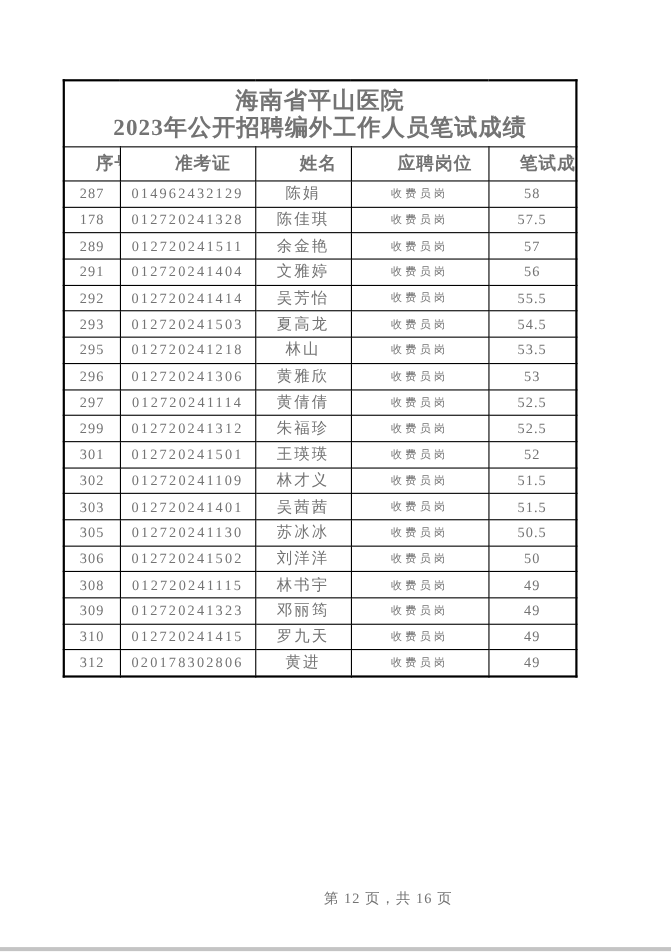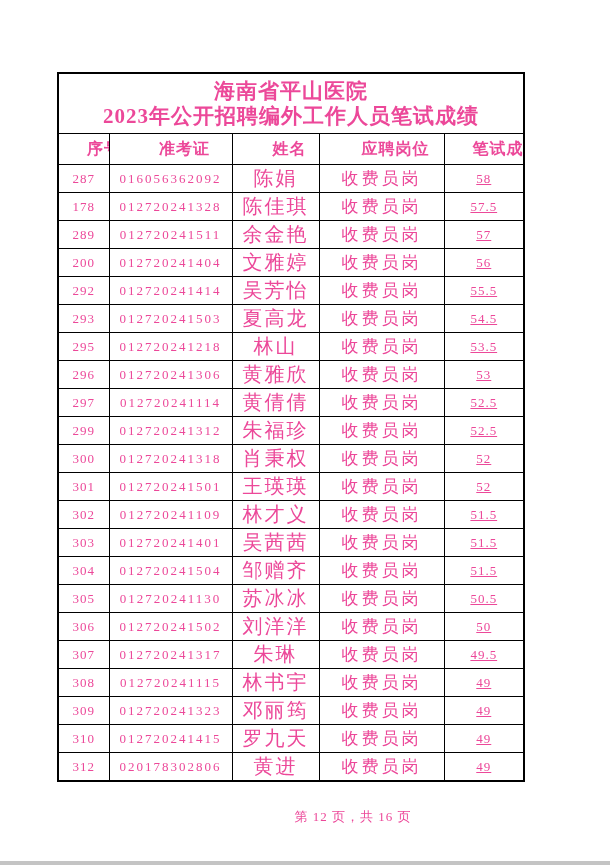--- a/index.html
+++ b/index.html
@@ -7,21 +7,21 @@
     padding: 0;
     background: #ffffff;
   }
   .page {
     position: relative;
     width: 610px;
     height: 865px;
     background: #ffffff;
     overflow: hidden;
     font-family: "Liberation Serif", "DejaVu Serif", serif;
-    color: #ec4899;
+    color: #737373;
   }
   table.score-table {
     position: absolute;
     left: 57px;
     top: 72px;
     width: 466px;
     border-collapse: collapse;
     table-layout: fixed;
     border: 2px solid #000000;
   }
@@ -46,23 +46,23 @@
     font-size: 16px;
     font-weight: bold;
     letter-spacing: 1px;
     padding-left: 28px;
   }
   .score-table tbody tr {
     height: 23.7px;
   }
   td.c-seq   { font-size: 13px; letter-spacing: 1px; }
   td.c-ticket{ font-size: 13px; letter-spacing: 2px; }
-  td.c-name  { font-size: 20px; letter-spacing: 2px; }
-  td.c-pos   { font-size: 17px; letter-spacing: 3px; }
-  td.c-score { font-size: 13px; letter-spacing: 1px; text-decoration: underline; }
+  td.c-name  { font-size: 14px; letter-spacing: 2px; }
+  td.c-pos   { font-size: 10px; letter-spacing: 3px; }
+  td.c-score { font-size: 13px; letter-spacing: 1px; }
   .footer {
     position: absolute;
     top: 808px;
     left: 0;
     width: 610px;
     text-align: center;
     font-size: 13px;
     letter-spacing: 1px;
     padding-left: 48px;
   }
@@ -98,41 +98,41 @@
         <th>序号</th>
         <th>准考证</th>
         <th>姓名</th>
         <th>应聘岗位</th>
         <th>笔试成绩</th>
       </tr>
     </thead>
     <tbody>
         <tr>
           <td class="c-seq">287</td>
-          <td class="c-ticket">016056362092</td>
+          <td class="c-ticket">014962432129</td>
           <td class="c-name">陈娟</td>
           <td class="c-pos">收费员岗</td>
           <td class="c-score">58</td>
         </tr>
         <tr>
           <td class="c-seq">178</td>
           <td class="c-ticket">012720241328</td>
           <td class="c-name">陈佳琪</td>
           <td class="c-pos">收费员岗</td>
           <td class="c-score">57.5</td>
         </tr>
         <tr>
           <td class="c-seq">289</td>
           <td class="c-ticket">012720241511</td>
           <td class="c-name">余金艳</td>
           <td class="c-pos">收费员岗</td>
           <td class="c-score">57</td>
         </tr>
         <tr>
-          <td class="c-seq">200</td>
+          <td class="c-seq">291</td>
           <td class="c-ticket">012720241404</td>
           <td class="c-name">文雅婷</td>
           <td class="c-pos">收费员岗</td>
           <td class="c-score">56</td>
         </tr>
         <tr>
           <td class="c-seq">292</td>
           <td class="c-ticket">012720241414</td>
           <td class="c-name">吴芳怡</td>
           <td class="c-pos">收费员岗</td>
@@ -167,27 +167,20 @@
           <td class="c-score">52.5</td>
         </tr>
         <tr>
           <td class="c-seq">299</td>
           <td class="c-ticket">012720241312</td>
           <td class="c-name">朱福珍</td>
           <td class="c-pos">收费员岗</td>
           <td class="c-score">52.5</td>
         </tr>
         <tr>
-          <td class="c-seq">300</td>
-          <td class="c-ticket">012720241318</td>
-          <td class="c-name">肖秉权</td>
-          <td class="c-pos">收费员岗</td>
-          <td class="c-score">52</td>
-        </tr>
-        <tr>
           <td class="c-seq">301</td>
           <td class="c-ticket">012720241501</td>
           <td class="c-name">王瑛瑛</td>
           <td class="c-pos">收费员岗</td>
           <td class="c-score">52</td>
         </tr>
         <tr>
           <td class="c-seq">302</td>
           <td class="c-ticket">012720241109</td>
           <td class="c-name">林才义</td>
@@ -195,48 +188,34 @@
           <td class="c-score">51.5</td>
         </tr>
         <tr>
           <td class="c-seq">303</td>
           <td class="c-ticket">012720241401</td>
           <td class="c-name">吴茜茜</td>
           <td class="c-pos">收费员岗</td>
           <td class="c-score">51.5</td>
         </tr>
         <tr>
-          <td class="c-seq">304</td>
-          <td class="c-ticket">012720241504</td>
-          <td class="c-name">邹赠齐</td>
-          <td class="c-pos">收费员岗</td>
-          <td class="c-score">51.5</td>
-        </tr>
-        <tr>
           <td class="c-seq">305</td>
           <td class="c-ticket">012720241130</td>
           <td class="c-name">苏冰冰</td>
           <td class="c-pos">收费员岗</td>
           <td class="c-score">50.5</td>
         </tr>
         <tr>
           <td class="c-seq">306</td>
           <td class="c-ticket">012720241502</td>
           <td class="c-name">刘洋洋</td>
           <td class="c-pos">收费员岗</td>
           <td class="c-score">50</td>
         </tr>
         <tr>
-          <td class="c-seq">307</td>
-          <td class="c-ticket">012720241317</td>
-          <td class="c-name">朱琳</td>
-          <td class="c-pos">收费员岗</td>
-          <td class="c-score">49.5</td>
-        </tr>
-        <tr>
           <td class="c-seq">308</td>
           <td class="c-ticket">012720241115</td>
           <td class="c-name">林书宇</td>
           <td class="c-pos">收费员岗</td>
           <td class="c-score">49</td>
         </tr>
         <tr>
           <td class="c-seq">309</td>
           <td class="c-ticket">012720241323</td>
           <td class="c-name">邓丽筠</td>

